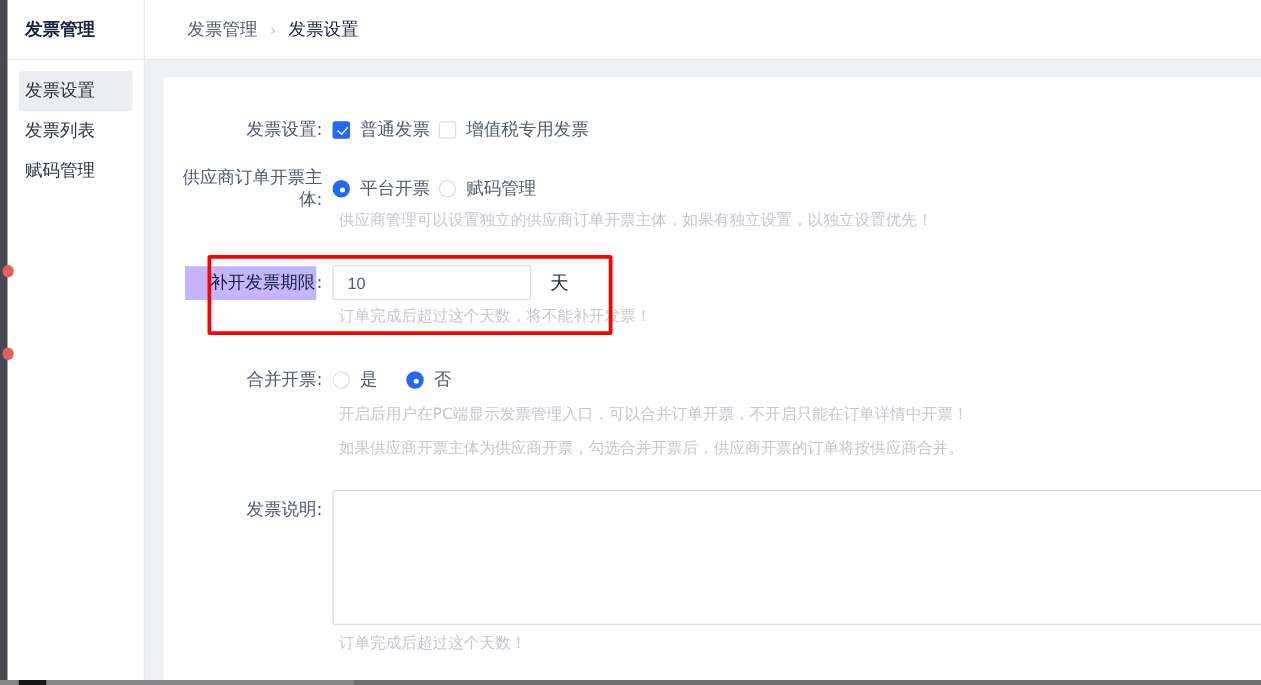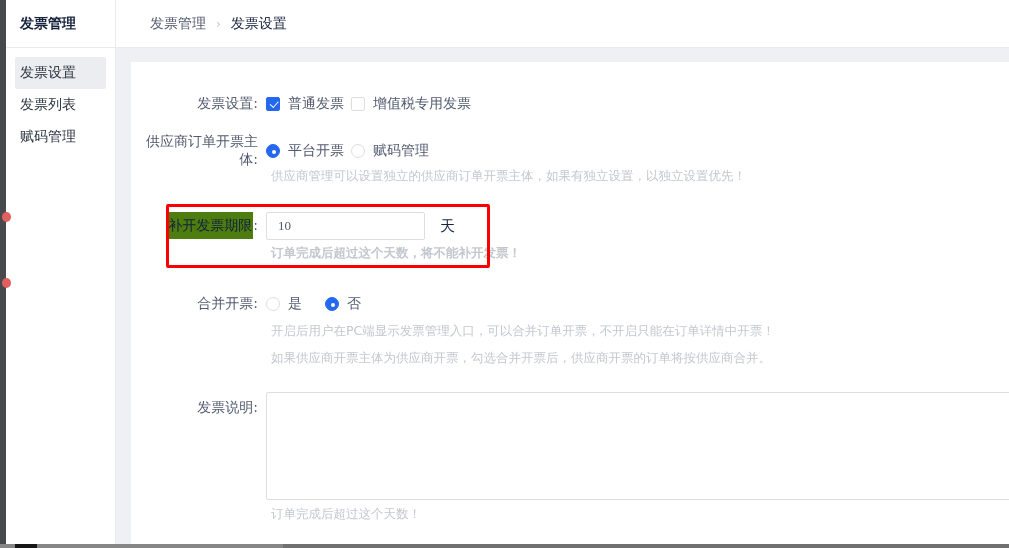--- a/index.html
+++ b/index.html
@@ -29,21 +29,21 @@
   .card { position:absolute; left:15px; top:62px; right:-12px; bottom:-6px; background:#fff; }
 
   .frow { position:absolute; left:0; width:100%; display:flex; align-items:center; }
   .flabel { width:127px; flex:none; text-align:right; font-size:14px; color:#515a6e; }
   .fctrl { margin-left:8px; display:flex; align-items:center; }
 
   .r1 { top:30px; height:24px; }
   .r2 { top:77px; height:24px; }
   .h1 { top:106px; }
   .r3 { top:149px; height:30px; align-items:center; }
-  .h2 { top:183px;font-weight:bold; }
+  .h2 { top:183px; }
   .r4 { top:230px; height:24px; }
   .h3 { top:261px; }
   .h4 { top:288px; }
   .r5 { top:330px; align-items:flex-start; }
   .h5 { top:444px; }
 
   .hint { position:absolute; left:140px; font-size:12.5px; color:#c3c7ce; white-space:nowrap; }
 
   .option { display:flex; align-items:center; cursor:pointer; }
   .option .olabel { margin-left:8px; font-size:14px; color:#515a6e; }
@@ -51,24 +51,24 @@
   .gap-lg { margin-right:23px; }
 
   .checkbox { width:14px; height:14px; border-radius:2px; border:1px solid #dcdee2; background:#fff; position:relative; flex:none; }
   .checkbox.checked { background:#2468f2; border-color:#2468f2; }
   .checkbox.checked::after { content:""; position:absolute; left:2.5px; top:3px; width:7px; height:3.5px; border-left:1.6px solid #fff; border-bottom:1.6px solid #fff; transform:rotate(-48deg); }
 
   .radio { width:14px; height:14px; border-radius:50%; border:1px solid #dcdee2; background:#fff; position:relative; flex:none; }
   .radio.selected { background:#2468f2; border-color:#2468f2; }
   .radio.selected::after { content:""; position:absolute; left:4.5px; top:4.5px; width:4px; height:4px; border-radius:50%; background:#fff; }
 
-  .sel-label { background:#4d7c0f; color:#10203d; padding:5px 1px 6px 2px; font-size:14px; }
+  .sel-label { background:#c4b5fd; color:#10203d; padding:5px 1px 6px 20px; font-size:14px; }
   .colon { font-size:14px; color:#515a6e; }
 
-  .num-input { width:159px; height:28px; border:1px solid #dcdee2; border-radius:2px; padding-left:11px; font-size:13px; color:#515a6e; font-family:Liberation Serif, serif; outline:none; }
+  .num-input { width:159px; height:28px; border:1px solid #dcdee2; border-radius:2px; padding-left:11px; font-size:13px; color:#515a6e; font-family:Liberation Sans, sans-serif; outline:none; }
   .unit { margin-left:15px; font-size:15px; color:#17233d; }
 
   .note-area { margin-left:8px; width:calc(100% - 135px); height:108px; border:1px solid #dcdee2; border-radius:2px; resize:none; font-family:inherit; font-size:13px; color:#515a6e; padding:6px 8px; outline:none; }
   .r5 .flabel { padding-top:7px; }
 
   .red-box { position:absolute; left:35px; top:142px; width:324px; height:64px; border:3px solid #fb0000; border-radius:2px; z-index:4; pointer-events:none; }
 
   
   .bottom-bar { position:absolute; left:0; bottom:0; width:100%; height:4px; background:#868686; z-index:10; }
   .bottom-bar .seg-black { position:absolute; left:15px; top:0; width:22px; height:4px; background:#161616; }

